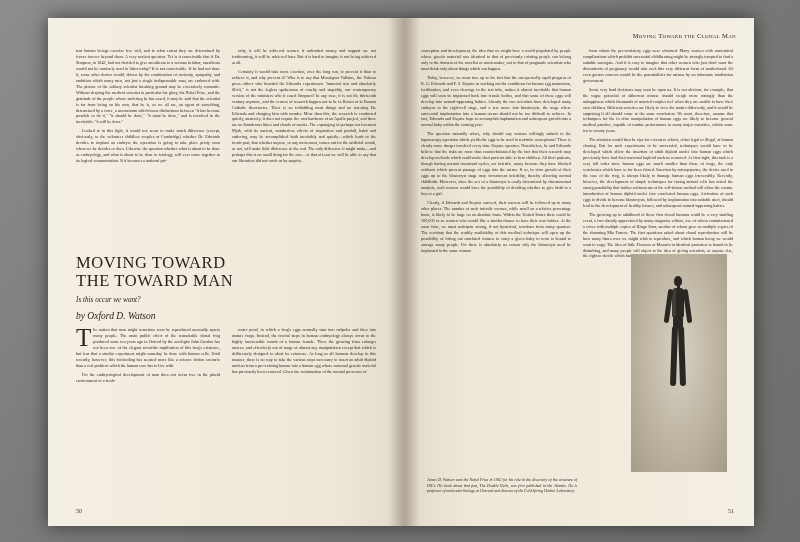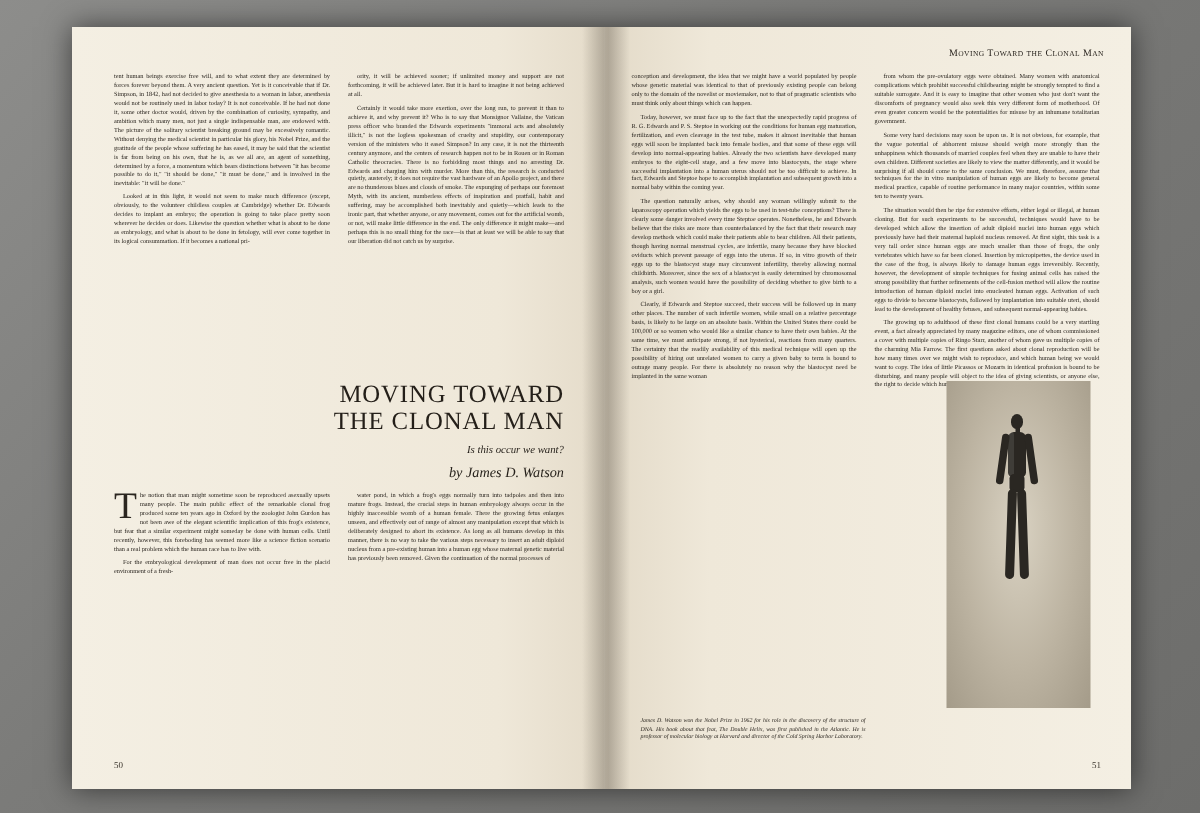--- a/index.html
+++ b/index.html
@@ -70,21 +70,21 @@
     position: absolute;
     bottom: 12px;
     font-size: 6px;
     color: #3a342c;
   }
   .folio-left  { left: 28px; }
   .folio-right { right: 20px; }
 
   .title-block {
     margin: 10px 0 6px 0;
-    text-align: right;
+    text-align: left;
     color: #241f19;
   }
   .title-block .t1 {
     font-size: 16.5px;
     letter-spacing: 0.6px;
     line-height: 1.12;
     font-family: "Liberation Serif", serif;
   }
   .title-block .sub {
     font-size: 7.2px;
@@ -157,23 +157,23 @@
 
         <div class="cols2 left-top-cols">
           <p class="first">tent human beings exercise free will, and to what extent they are determined by forces forever beyond them. A very ancient question. Yet is it conceivable that if Dr. Simpson, in 1842, had not decided to give anesthesia to a woman in labor, anesthesia would not be routinely used in labor today? It is not conceivable. If he had not done it, some other doctor would, driven by the combination of curiosity, sympathy, and ambition which many men, not just a single indispensable man, are endowed with. The picture of the solitary scientist breaking ground may be excessively romantic. Without denying the medical scientist in particular his glory, his Nobel Prize, and the gratitude of the people whose suffering he has eased, it may be said that the scientist is far from being on his own, that he is, as we all are, an agent of something, determined by a force, a momentum which bears distinctions between "it has become possible to do it," "it should be done," "it must be done," and is involved in the inevitable: "it will be done."</p>
           <p>Looked at in this light, it would not seem to make much difference (except, obviously, to the volunteer childless couples at Cambridge) whether Dr. Edwards decides to implant an embryo; the operation is going to take place pretty soon wherever he decides or does. Likewise the question whether what is about to be done as embryology, and what is about to be done in fetology, will ever come together in its logical consummation. If it becomes a national pri-</p>
           <p>ority, it will be achieved sooner; if unlimited money and support are not forthcoming, it will be achieved later. But it is hard to imagine it not being achieved at all.</p>
           <p>Certainly it would take more exertion, over the long run, to prevent it than to achieve it, and why prevent it? Who is to say that Monsignor Vallaine, the Vatican press officer who branded the Edwards experiments "immoral acts and absolutely illicit," is not the logless spokesman of cruelty and stupidity, our contemporary version of the ministers who it eased Simpson? In any case, it is not the thirteenth century anymore, and the centers of research happen not to be in Rouen or in Roman Catholic theocracies. There is no forbidding most things and no arresting Dr. Edwards and charging him with murder. More than this, the research is conducted quietly, austerely; it does not require the vast hardware of an Apollo project, and there are no thunderous blues and clouds of smoke. The expunging of perhaps our foremost Myth, with its ancient, numberless effects of inspiration and pratfall, habit and suffering, may be accomplished both inevitably and quietly—which leads to the ironic part, that whether anyone, or any movement, comes out for the artificial womb, or not, will make little difference in the end. The only difference it might make—and perhaps this is no small thing for the race—is that at least we will be able to say that our liberation did not catch us by surprise.</p>
         </div>
 
         <div class="title-block">
           <div class="t1">MOVING TOWARD</div>
-          <div class="t1">THE CLONAL MAN</div>
+          <div class="t1">THE TOWARD MAN</div>
           <div class="sub">Is this occur we want?</div>
-          <div class="byline">by James D. Watson</div>
+          <div class="byline">by Oxford D. Watson</div>
         </div>
 
         <div class="cols2 left-bottom-cols">
           <p class="first dropcap-para">The notion that man might sometime soon be reproduced asexually upsets many people. The main public effect of the remarkable clonal frog produced some ten years ago in Oxford by the zoologist John Gurdon has not been awe of the elegant scientific implication of this frog's existence, but fear that a similar experiment might someday be done with human cells. Until recently, however, this foreboding has seemed more like a science fiction scenario than a real problem which the human race has to live with.</p>
           <p>For the embryological development of man does not occur free in the placid environment of a fresh-</p>
           <p>water pond, in which a frog's eggs normally turn into tadpoles and then into mature frogs. Instead, the crucial steps in human embryology always occur in the highly inaccessible womb of a human female. There the growing fetus enlarges unseen, and effectively out of range of almost any manipulation except that which is deliberately designed to abort its existence. As long as all humans develop in this manner, there is no way to take the various steps necessary to insert an adult diploid nucleus from a pre-existing human into a human egg whose maternal genetic material has previously been removed. Given the continuation of the normal processes of</p>
         </div>
       </div>
       <div class="folio folio-left">50</div>
     </div>

